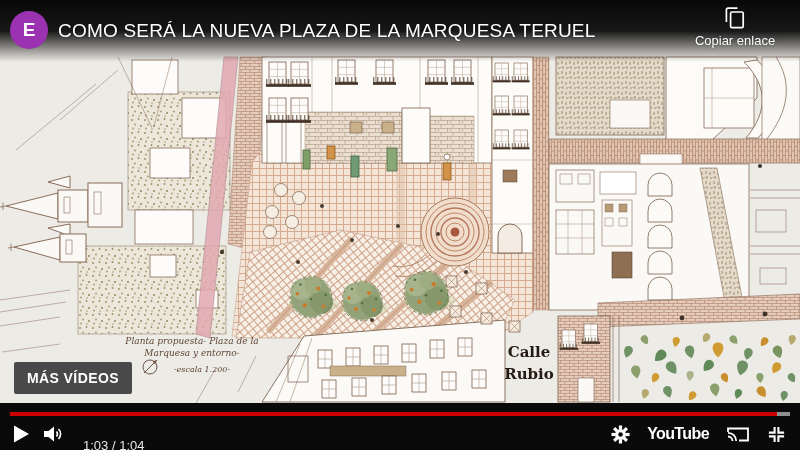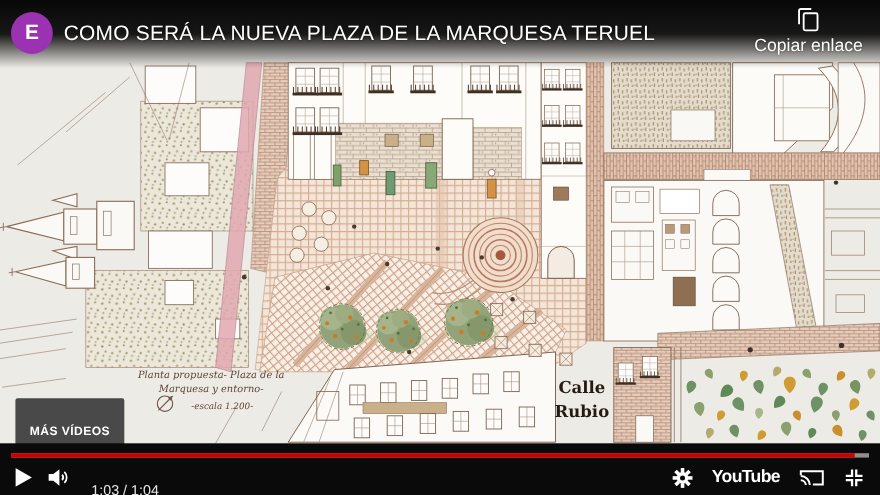--- a/index.html
+++ b/index.html
@@ -10,23 +10,23 @@
   .top-grad{position:absolute;top:0;left:0;right:0;height:62px;pointer-events:none;
     background:linear-gradient(to bottom,rgba(0,0,0,.97) 0%,rgba(0,0,0,.9) 50%,rgba(0,0,0,0) 100%);}
   .top-bar{position:absolute;top:0;left:0;right:130px;height:56px;display:flex;align-items:center;
     padding:0 0 0 10px;gap:10px;}
   .avatar{width:38px;height:38px;border-radius:50%;flex:0 0 auto;display:flex;align-items:center;
     justify-content:center;color:#fff;font-size:19px;font-weight:bold;background:#9b32b2;margin-top:4px;}
   .title{color:#fff;font-size:19px;white-space:nowrap;overflow:hidden;text-overflow:ellipsis;
     margin-top:6px;letter-spacing:.2px;text-shadow:0 0 2px rgba(0,0,0,.6);}
   .copy{position:absolute;top:7px;right:10px;width:110px;display:flex;flex-direction:column;
     align-items:center;gap:4px;color:#fff;cursor:pointer;}
-  .copy-label{font-size:16px;text-shadow:0 0 2px rgba(0,0,0,.5);}
+  .copy-label{font-size:13px;text-shadow:0 0 2px rgba(0,0,0,.5);}
   .more-btn{position:absolute;left:14px;top:362px;background:rgba(64,64,64,.95);color:#fff;
-    font-size:11px;font-weight:bold;letter-spacing:.4px;padding:24px 13px;border:none;border-radius:2px;
+    font-size:14px;font-weight:bold;letter-spacing:.4px;padding:8px 13px;border:none;border-radius:2px;
     font-family:inherit;cursor:pointer;}
   .bar{position:absolute;left:0;bottom:0;width:800px;height:47px;background:#0a0a0a;}
   .track{position:absolute;left:10px;right:10px;top:9px;height:4px;background:#8f8f8f;cursor:pointer;}
   .played{height:100%;width:98.3%;background:#c00;}
   .row{position:absolute;left:0;right:0;top:15px;bottom:0;display:flex;align-items:center;padding:0 14px;}
   .left-controls{display:flex;align-items:center;gap:15px;}
   .right-controls{margin-left:auto;display:flex;align-items:center;gap:17px;}
   .ctl{display:flex;align-items:center;cursor:pointer;}
   .time{color:#e6e6e6;font-size:13px;margin-left:2px;margin-top:22px;}
   .yt-logo{color:#fff;font-size:16px;font-weight:bold;letter-spacing:-.6px;cursor:pointer;}

